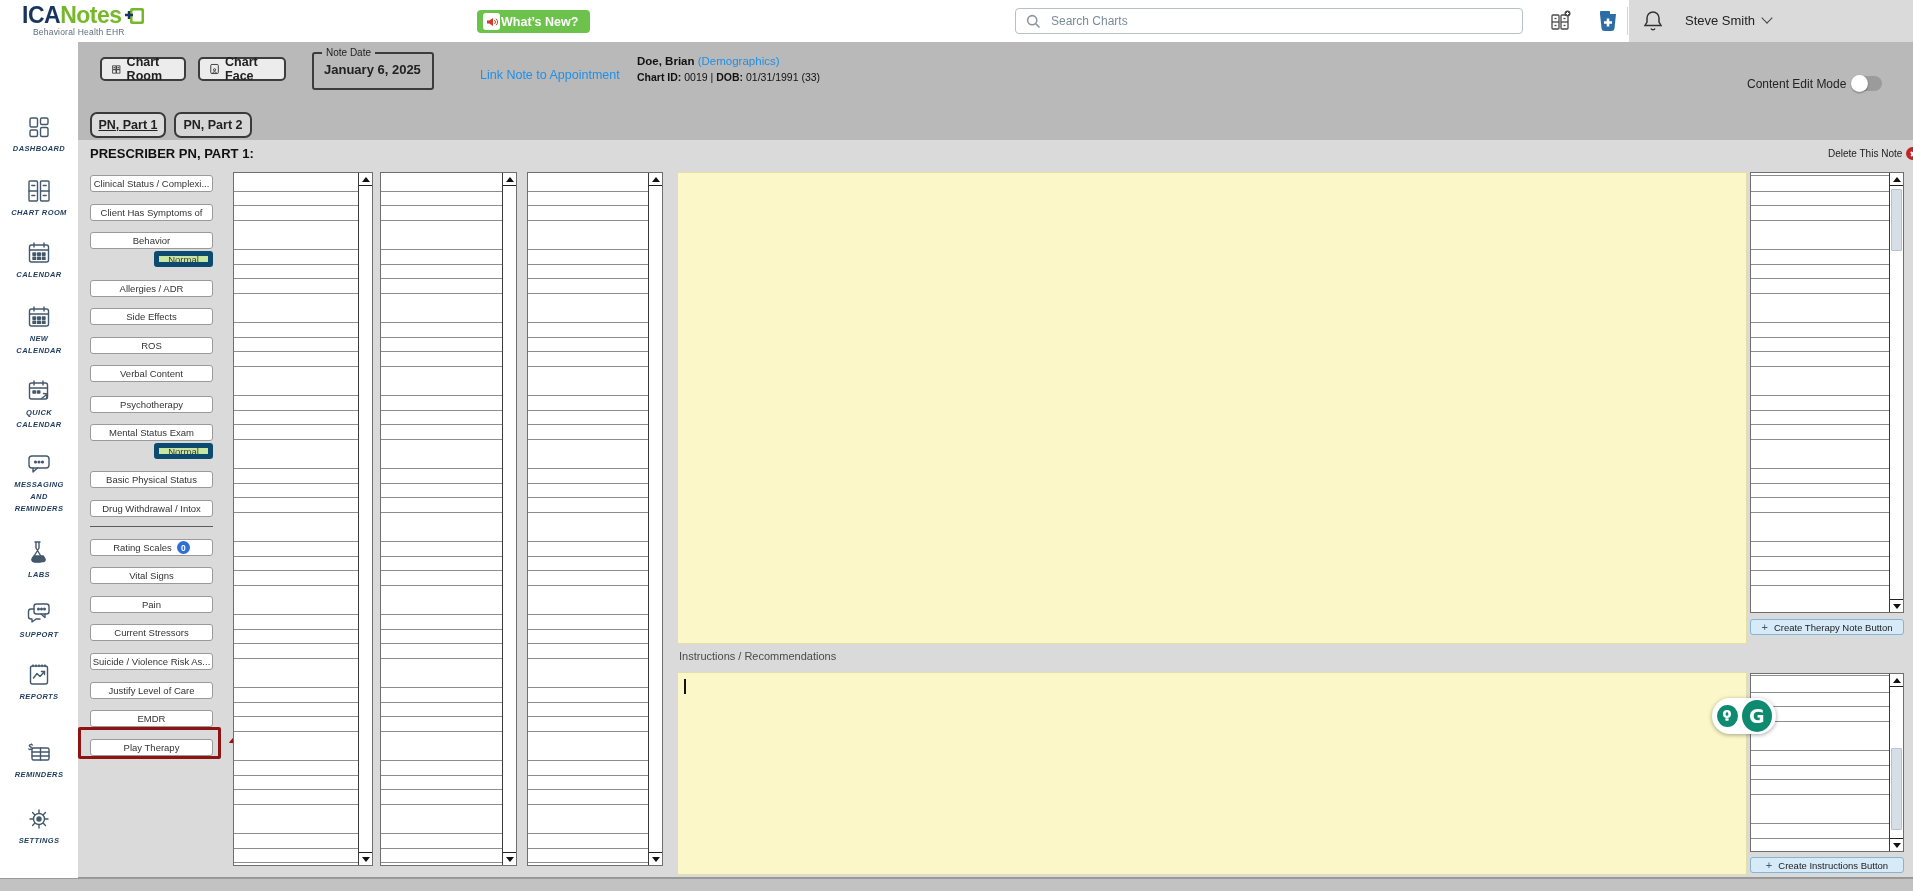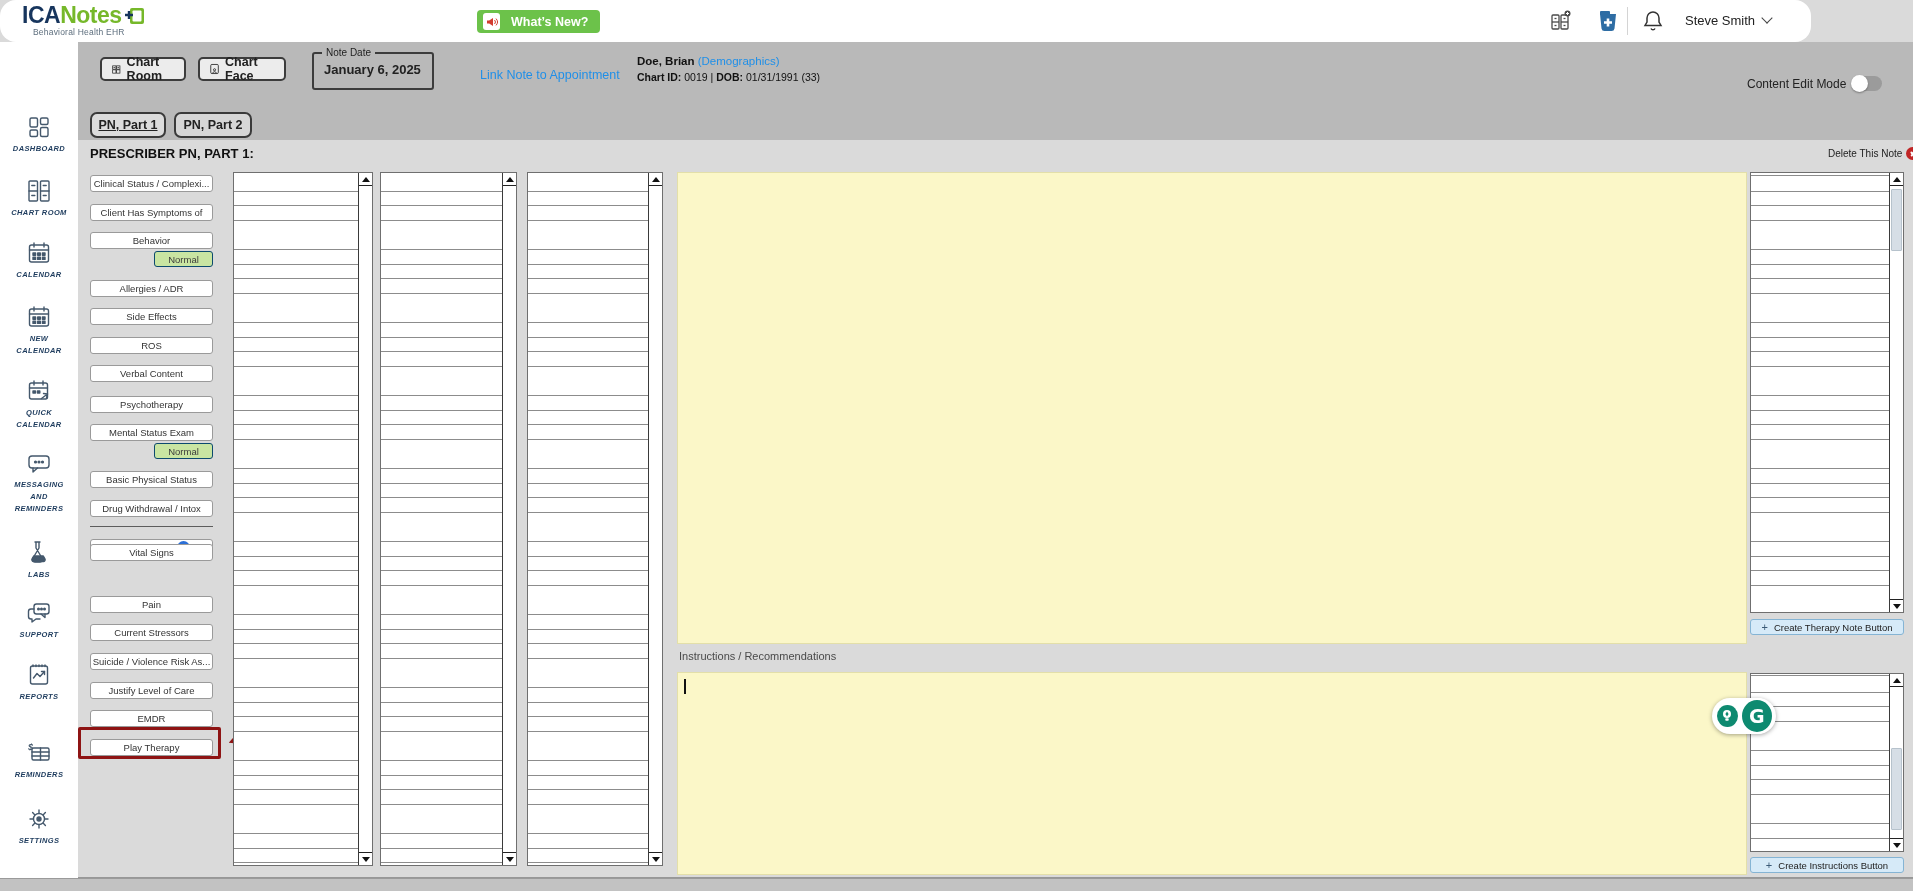--- a/index.html
+++ b/index.html
@@ -1,26 +1,26 @@
 <!DOCTYPE html>
 <html><head>
 <meta charset="utf-8">
 <style>
   html,body{margin:0;padding:0;background:#c9c9c9;font-family:"Liberation Sans",sans-serif;}
   .stage{position:relative;width:1913px;height:891px;overflow:hidden;background:#dadada;}
 
   
-  .header{position:absolute;left:0;top:0;width:1811px;height:42px;background:#ffffff;border-radius:16px;}
+  .header{position:absolute;left:0;top:0;width:1629px;height:42px;background:#ffffff;}
   .logo-wrap{position:absolute;left:22px;top:4px;width:150px;}
   .logo-line{font-size:23px;font-weight:800;letter-spacing:-0.5px;line-height:22px;white-space:nowrap;}
   .logo-ica{color:#17355d;}
   .logo-notes{color:#76b82a;}
   .logo-tag{font-size:8.5px;color:#5d6e7d;margin-top:1px;margin-left:11px;letter-spacing:0.2px;}
   .whatsnew{position:absolute;left:477px;top:10px;height:23px;background:#6cc24a;border-radius:4px;
-            display:flex;align-items:center;gap:11px;padding:0 12px 0 6px;cursor:pointer;}
+            display:flex;align-items:center;gap:1px;padding:0 12px 0 6px;cursor:pointer;}
   .whatsnew .mega{width:17px;height:17px;background:#fff;border-radius:3px;display:flex;align-items:center;justify-content:center;}
   .whatsnew span.wn-label{color:#fff;font-weight:700;font-size:12.5px;}
   .search-box{position:absolute;left:1015px;top:8px;width:508px;height:26px;border:1px solid #b7c0c9;border-radius:4px;
               background:#fff;display:flex;align-items:center;padding:0 10px;box-sizing:border-box;gap:8px;}
   .search-box input{border:none;outline:none;flex:1;font-size:12px;color:#333;font-family:"Liberation Sans",sans-serif;background:transparent;}
   .search-box input::placeholder{color:#7c8b99;}
   .hdr-icon{position:absolute;top:9px;width:24px;height:24px;display:flex;align-items:center;justify-content:center;cursor:pointer;}
   .hdr-divider{position:absolute;left:1627px;top:7px;width:1px;height:28px;background:#d4d4d4;}
   .user-name{position:absolute;left:1685px;top:13px;font-size:13px;color:#222;cursor:pointer;white-space:nowrap;}
   .chev{display:inline-block;width:7px;height:7px;border-right:1.5px solid #444;border-bottom:1.5px solid #444;
@@ -62,21 +62,21 @@
   .delete-note{position:absolute;left:1828px;top:147px;display:flex;align-items:center;gap:4px;cursor:pointer;}
   .delete-note .dn-label{font-size:10px;color:#222;white-space:nowrap;}
   .dn-x{width:13px;height:13px;border-radius:50%;background:#c02424;position:relative;flex:0 0 13px;}
   .dn-x:before,.dn-x:after{content:"";position:absolute;left:3.4px;top:6px;width:6.2px;height:1.6px;background:#fff;border-radius:1px;}
   .dn-x:before{transform:rotate(45deg);} .dn-x:after{transform:rotate(-45deg);}
 
   
   .secbtn{position:absolute;left:90px;width:123px;height:17px;background:#fff;border:1px solid #9a9a9a;border-radius:3px;
           font-size:9.5px;color:#333;display:flex;align-items:center;justify-content:center;box-sizing:border-box;
           white-space:nowrap;overflow:hidden;cursor:pointer;}
-  .secbtn.green{left:154px;width:59px;height:16px;background:#c9e5a2;border:1px solid #0c4a6e;color:#3c3c3c;}
+  .secbtn.green{left:154px;width:59px;height:16px;background:#c9e5a2;border:5px solid #0c4a6e;color:#3c3c3c;}
   .badge{display:inline-flex;width:13px;height:13px;border-radius:50%;background:#2b6fd7;color:#fff;font-size:8.5px;font-weight:700;
          align-items:center;justify-content:center;margin-left:5px;}
   .sec-divider{position:absolute;left:90px;top:526px;width:123px;height:1px;background:#5d5d5d;}
 
   
   .annot-box{position:absolute;left:78px;top:727px;width:143px;height:32px;border:3px solid #8e1414;border-radius:2px;box-sizing:border-box;pointer-events:none;}
   .annot-arrow{position:absolute;left:218px;top:695px;width:120px;height:55px;pointer-events:none;}
 
   
   .scol{position:absolute;background:#fff;border:1px solid #6f6f6f;box-sizing:border-box;}
@@ -126,20 +126,27 @@
     <div class="whatsnew">
       <span class="mega">
         <svg width="12" height="12" viewBox="0 0 12 12">
             <path d="M1 4.5 v3 h2.2 L7 10 V2 L3.2 4.5 Z" fill="#d23b2f"></path>
             <path d="M8.6 4 a3 3 0 0 1 0 4 M10 2.6 a5 5 0 0 1 0 6.8" stroke="#d23b2f" stroke-width="1" fill="none"></path>
           </svg>
       </span>
       <span class="wn-label">What’s New?</span>
     </div>
 
+    <div class="search-box">
+      <svg width="15" height="15" viewBox="0 0 15 15">
+          <circle cx="6.2" cy="6.2" r="4.6" stroke="#8a959e" stroke-width="1.6" fill="none"></circle>
+          <line x1="9.8" y1="9.8" x2="13.5" y2="13.5" stroke="#8a959e" stroke-width="1.6"></line>
+        </svg>
+      <input type="text" placeholder="Search Charts" style="">
+    </div>
 
     <div class="hdr-icon" style="left:1548px;">
       <svg width="24" height="24" viewBox="0 0 24 24" fill="none" stroke="#4a4a4a" stroke-width="1.3">
           <rect x="4" y="6" width="7" height="14" rx="1"></rect>
           <rect x="13" y="6" width="7" height="14" rx="1"></rect>
           <line x1="4" y1="13" x2="11" y2="13"></line>
           <line x1="13" y1="13" x2="20" y2="13"></line>
           <line x1="6.5" y1="9.5" x2="8.5" y2="9.5"></line>
           <line x1="15.5" y1="9.5" x2="17.5" y2="9.5"></line>
           <line x1="6.5" y1="16.5" x2="8.5" y2="16.5"></line>
@@ -349,21 +356,21 @@
   <div class="secbtn" style="top:396px;">Psychotherapy</div>
   <div class="secbtn" style="top:424px;">Mental Status Exam</div>
   <div class="secbtn green" style="top:443px;">Normal</div>
   <div class="secbtn" style="top:471px;">Basic Physical Status</div>
   <div class="secbtn" style="top:500px;">Drug Withdrawal / Intox</div>
   <div class="sec-divider"></div>
   <div class="secbtn" style="top:539px;">
     <span>Rating Scales</span>
     <span class="badge">0</span>
   </div>
-  <div class="secbtn" style="top:544px;">Vital Signs</div>
+  <div class="secbtn" style="top:567px;">Vital Signs</div>
   <div class="secbtn" style="top:596px;">Pain</div>
   <div class="secbtn" style="top:624px;">Current Stressors</div>
   <div class="secbtn" style="top:653px;">Suicide / Violence Risk As...</div>
   <div class="secbtn" style="top:682px;">Justify Level of Care</div>
   <div class="secbtn" style="top:710px;">EMDR</div>
   <div class="secbtn" style="top:739px;">Play Therapy</div>
 
   <div class="annot-box"></div>
   <svg class="annot-arrow" viewBox="0 0 120 55">
     <defs>

